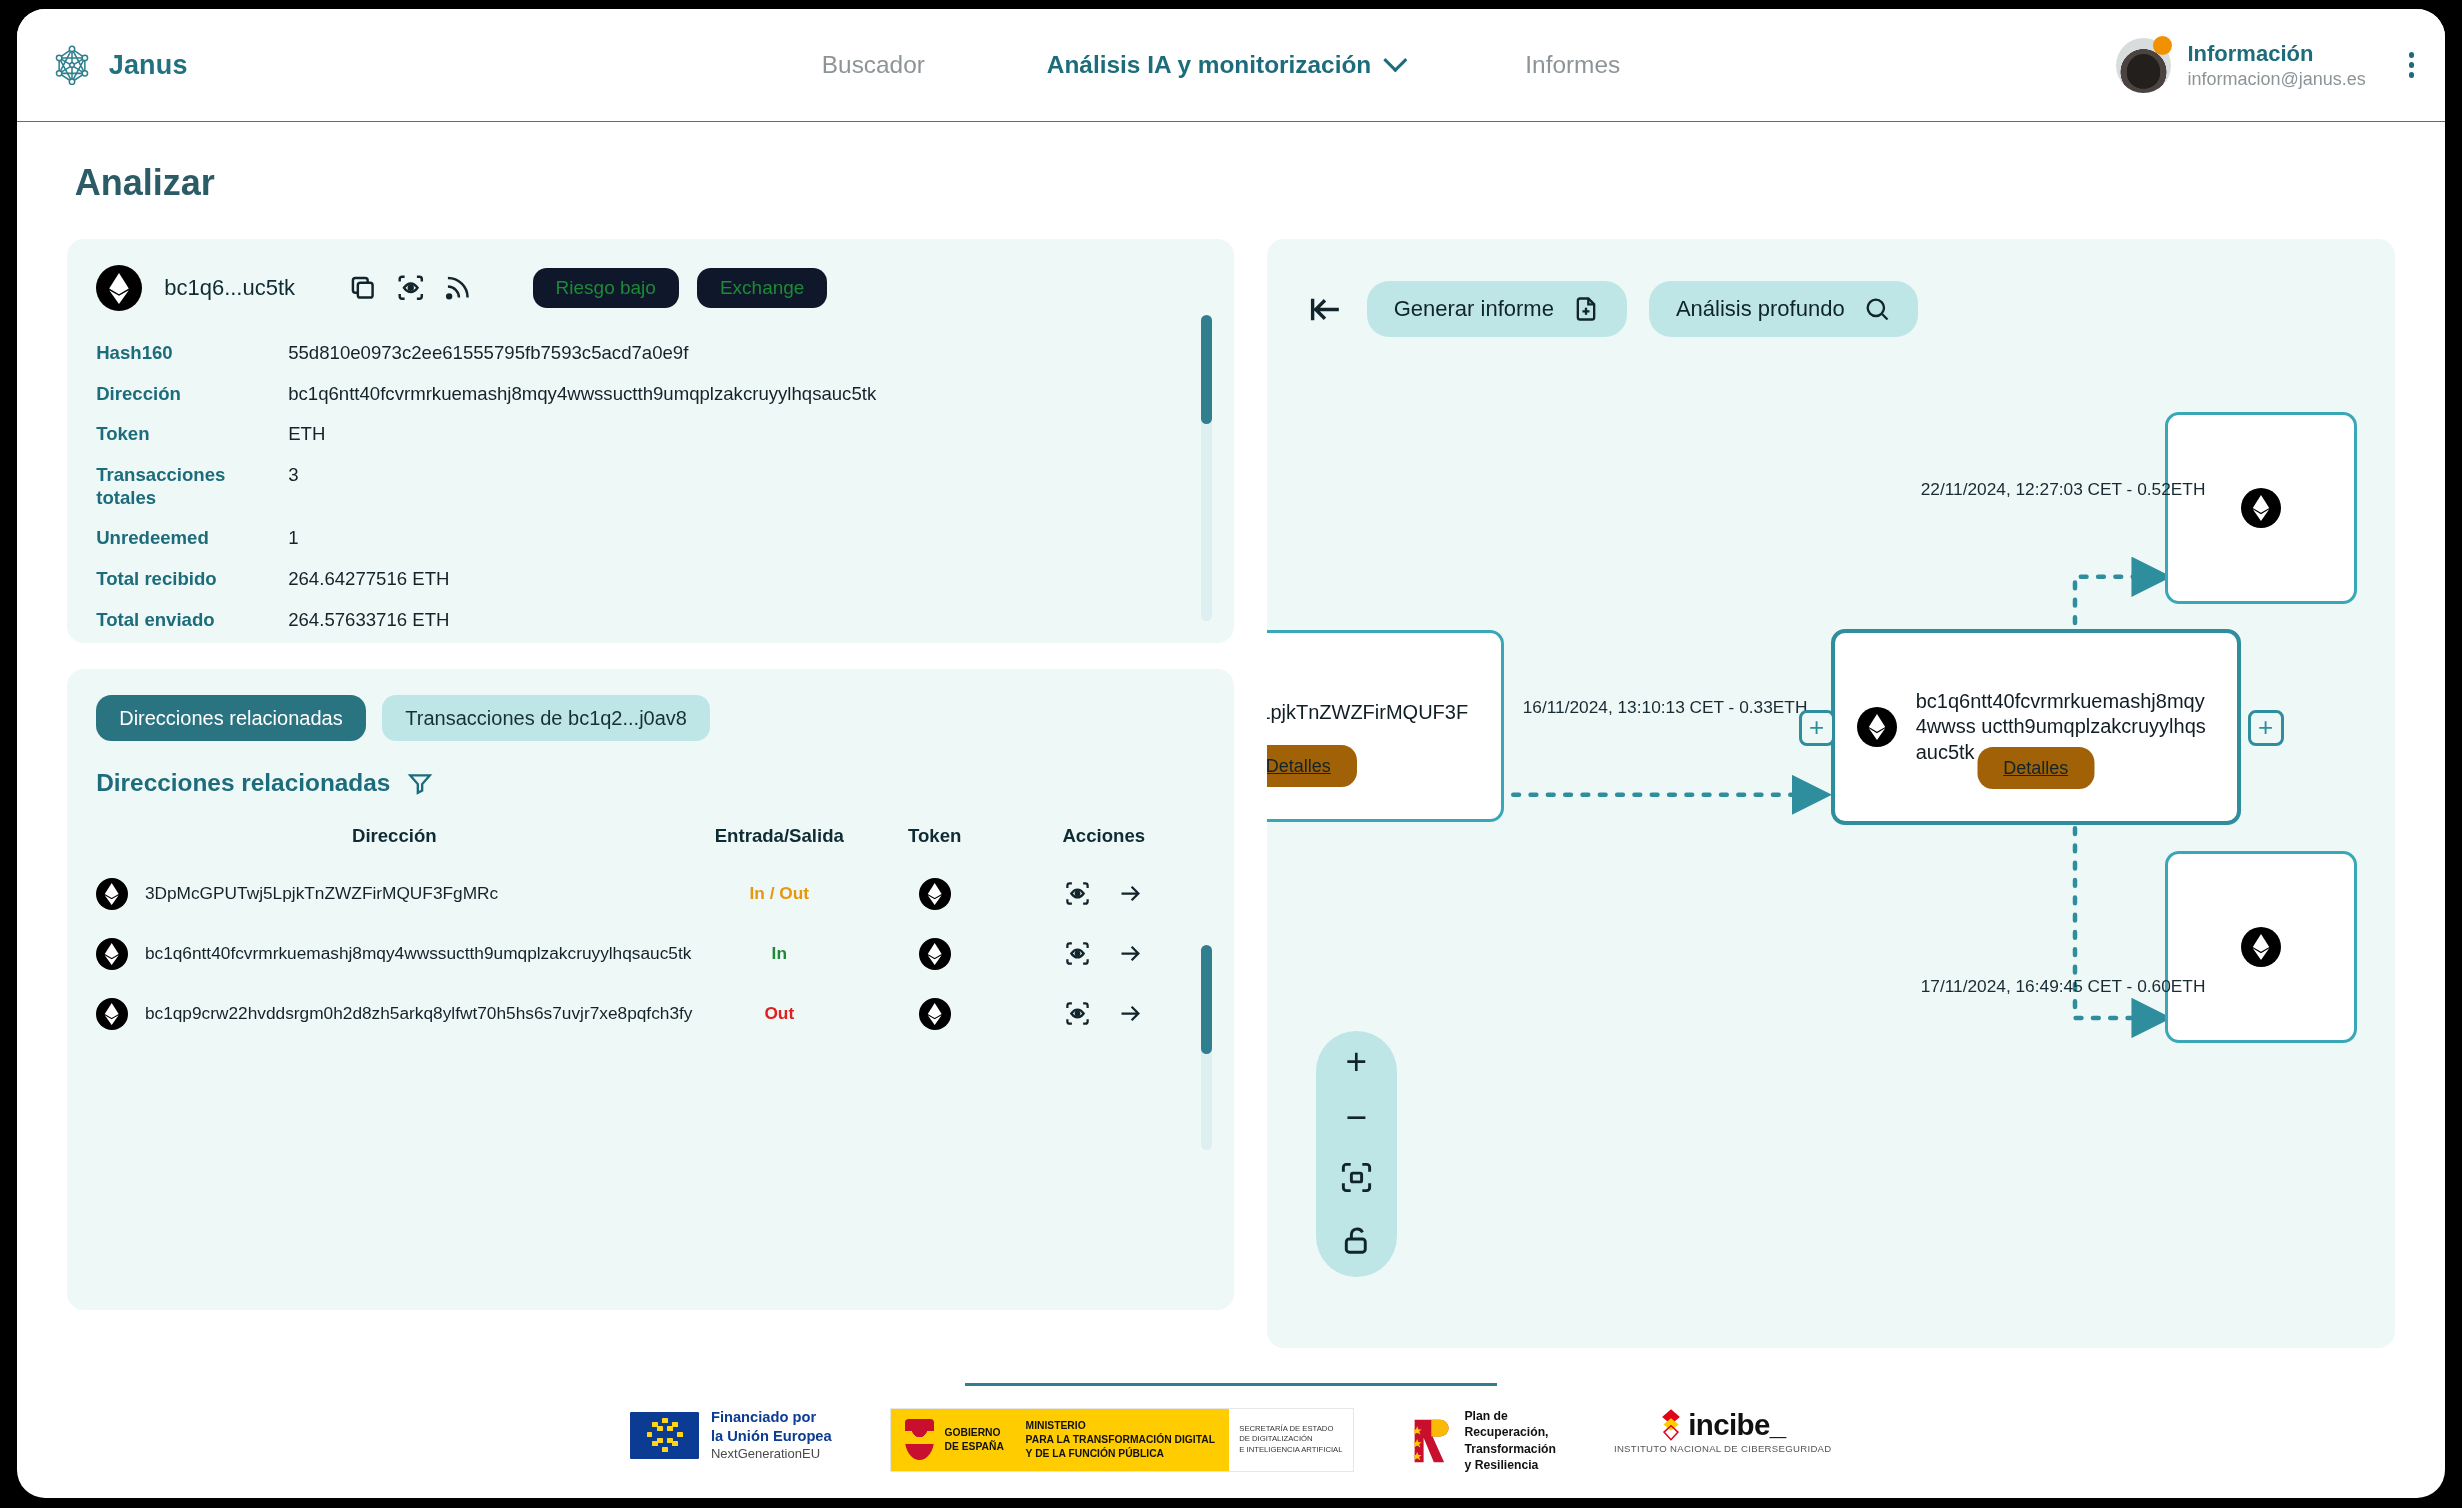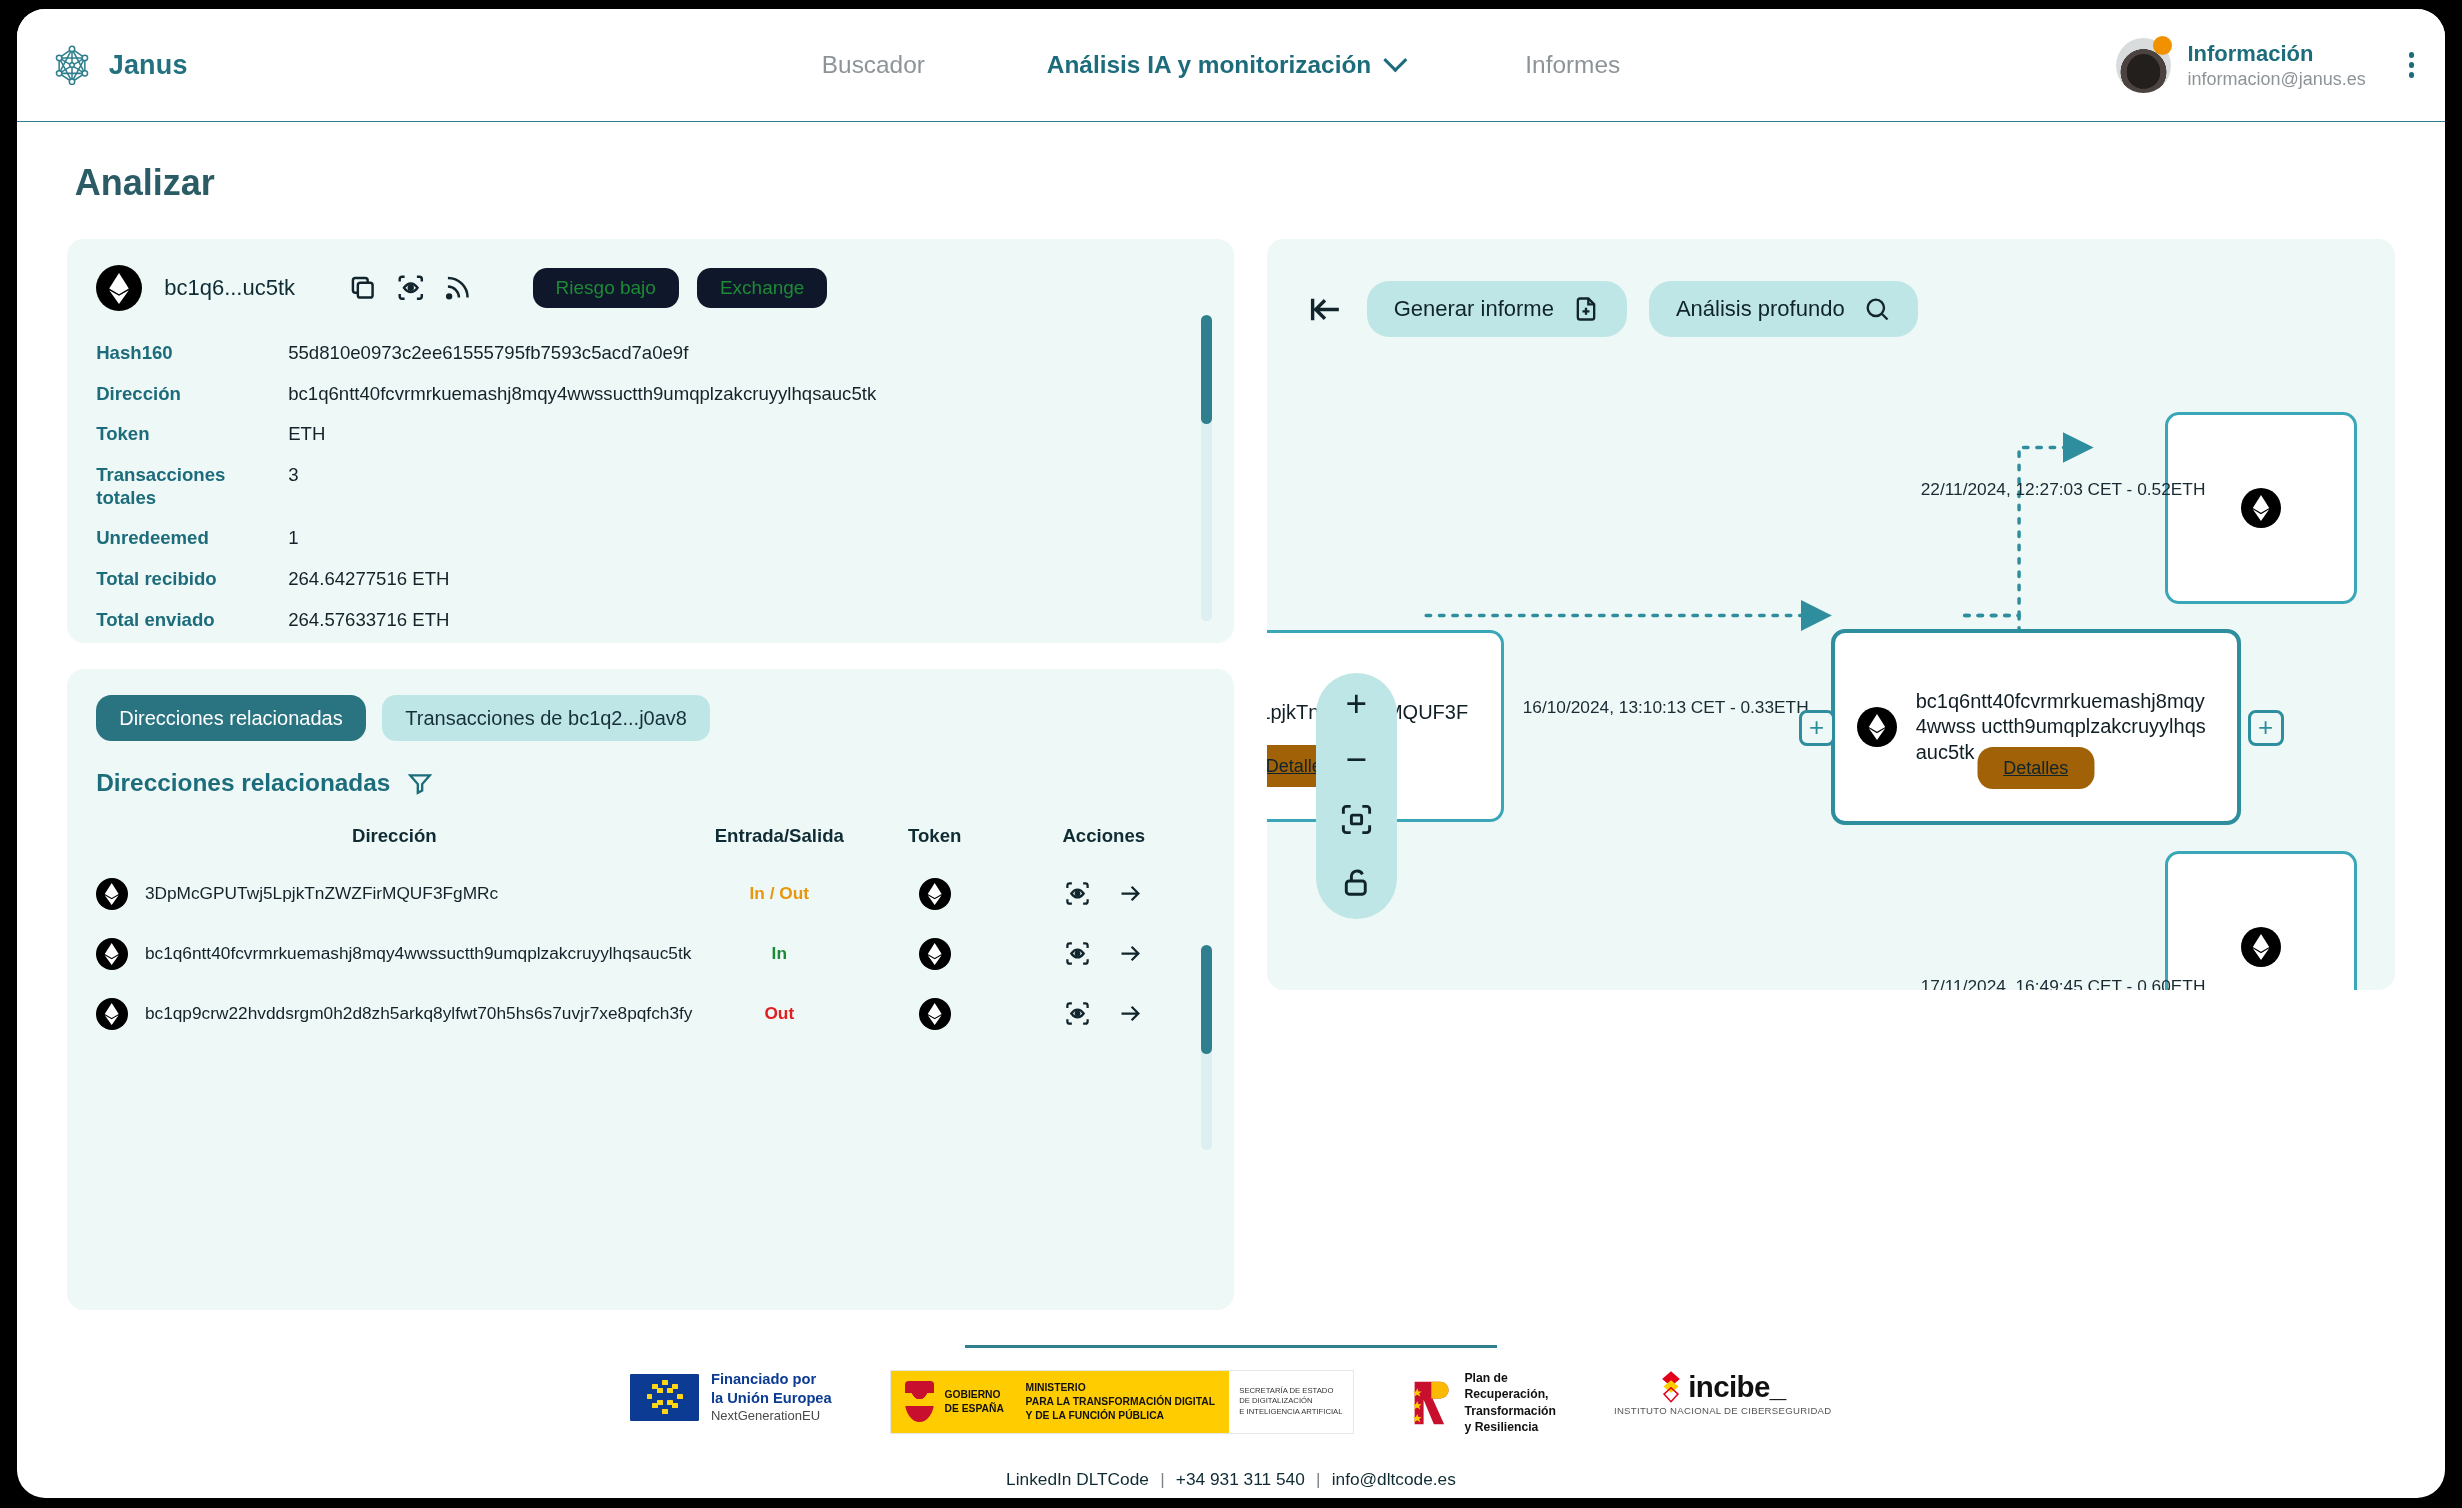--- a/index.html
+++ b/index.html
@@ -109,21 +109,21 @@
   .mini-eth { width:32px;height:32px;border-radius:50%;background:#000;display:flex;align-items:center;justify-content:center;flex:none;}
   .mini-eth svg{width:15.4px;height:22px;}
   .io { font-size:18px; font-weight:bold; text-align:center;}
   .io.inout { color:#e8960c; }
   .io.in { color:#1d8a36; }
   .io.out { color:#e02020; }
   .cell-c { text-align:center; }
   .act { display:flex; gap:26px; justify-content:center; align-items:center;}
 
   
-  .graph-card { background:#eef8f7; border-radius:16.7px; height: 751px; position:relative; overflow:hidden;}
+  .graph-card { background:#eef8f7; border-radius:16.7px; height: 1109px; position:relative; overflow:hidden;}
   .graph-toolbar { display:flex; align-items:center; gap:22px; padding: 42px 0 0 41px;}
   .collapse-arrow { width:37px;height:37px;cursor:pointer;}
   .gbtn { background:#bfe6e6; border-radius:22px; padding:14px 27px; font-size:22px; color:#10242b;
           display:flex; align-items:center; gap:18px; cursor:pointer; white-space:nowrap;}
   .gbtn svg { width:28px; height:28px; }
 
   .node {
     position:absolute; background:#fff; border:3.2px solid #3aa7b8; border-radius:14px;
     display:flex; align-items:center; justify-content:center;
   }
@@ -503,21 +503,21 @@
 
         <div class="node" style="left:898px; top:612px; width:192px; height:192px;">
           <span class="eth-badge" style="width:40px;height:40px">
                 <svg viewBox="0 0 24 38" style="width:18px;height:26px">
                   <polygon points="12,0 24,19 12,26 0,19" fill="#fff"></polygon>
                   <polygon points="12,28 24,21 12,38 0,21" fill="#fff"></polygon>
                 </svg>
               </span>
         </div>
 
-        <div class="edge-label" style="left:256px; top:458px;">16/10/2024, 13:10:13 CET - 0.33ETH</div>
+        <div class="edge-label" style="left:256px; top:458px;">16/11/2024, 13:10:13 CET - 0.33ETH</div>
         <div class="edge-label" style="left:654px; top:240px;">22/11/2024, 12:27:03 CET - 0.52ETH</div>
         <div class="edge-label" style="left:654px; top:737px;">17/11/2024, 16:49:45 CET - 0.60ETH</div>
 
         <div class="plus-box" style="left:532px; top:471px;">+</div>
         <div class="plus-box" style="left:981px; top:471px;">+</div>
 
         <div class="zoomctl">
           <div class="zi">+</div>
           <div class="zi">−</div>
           <div>

